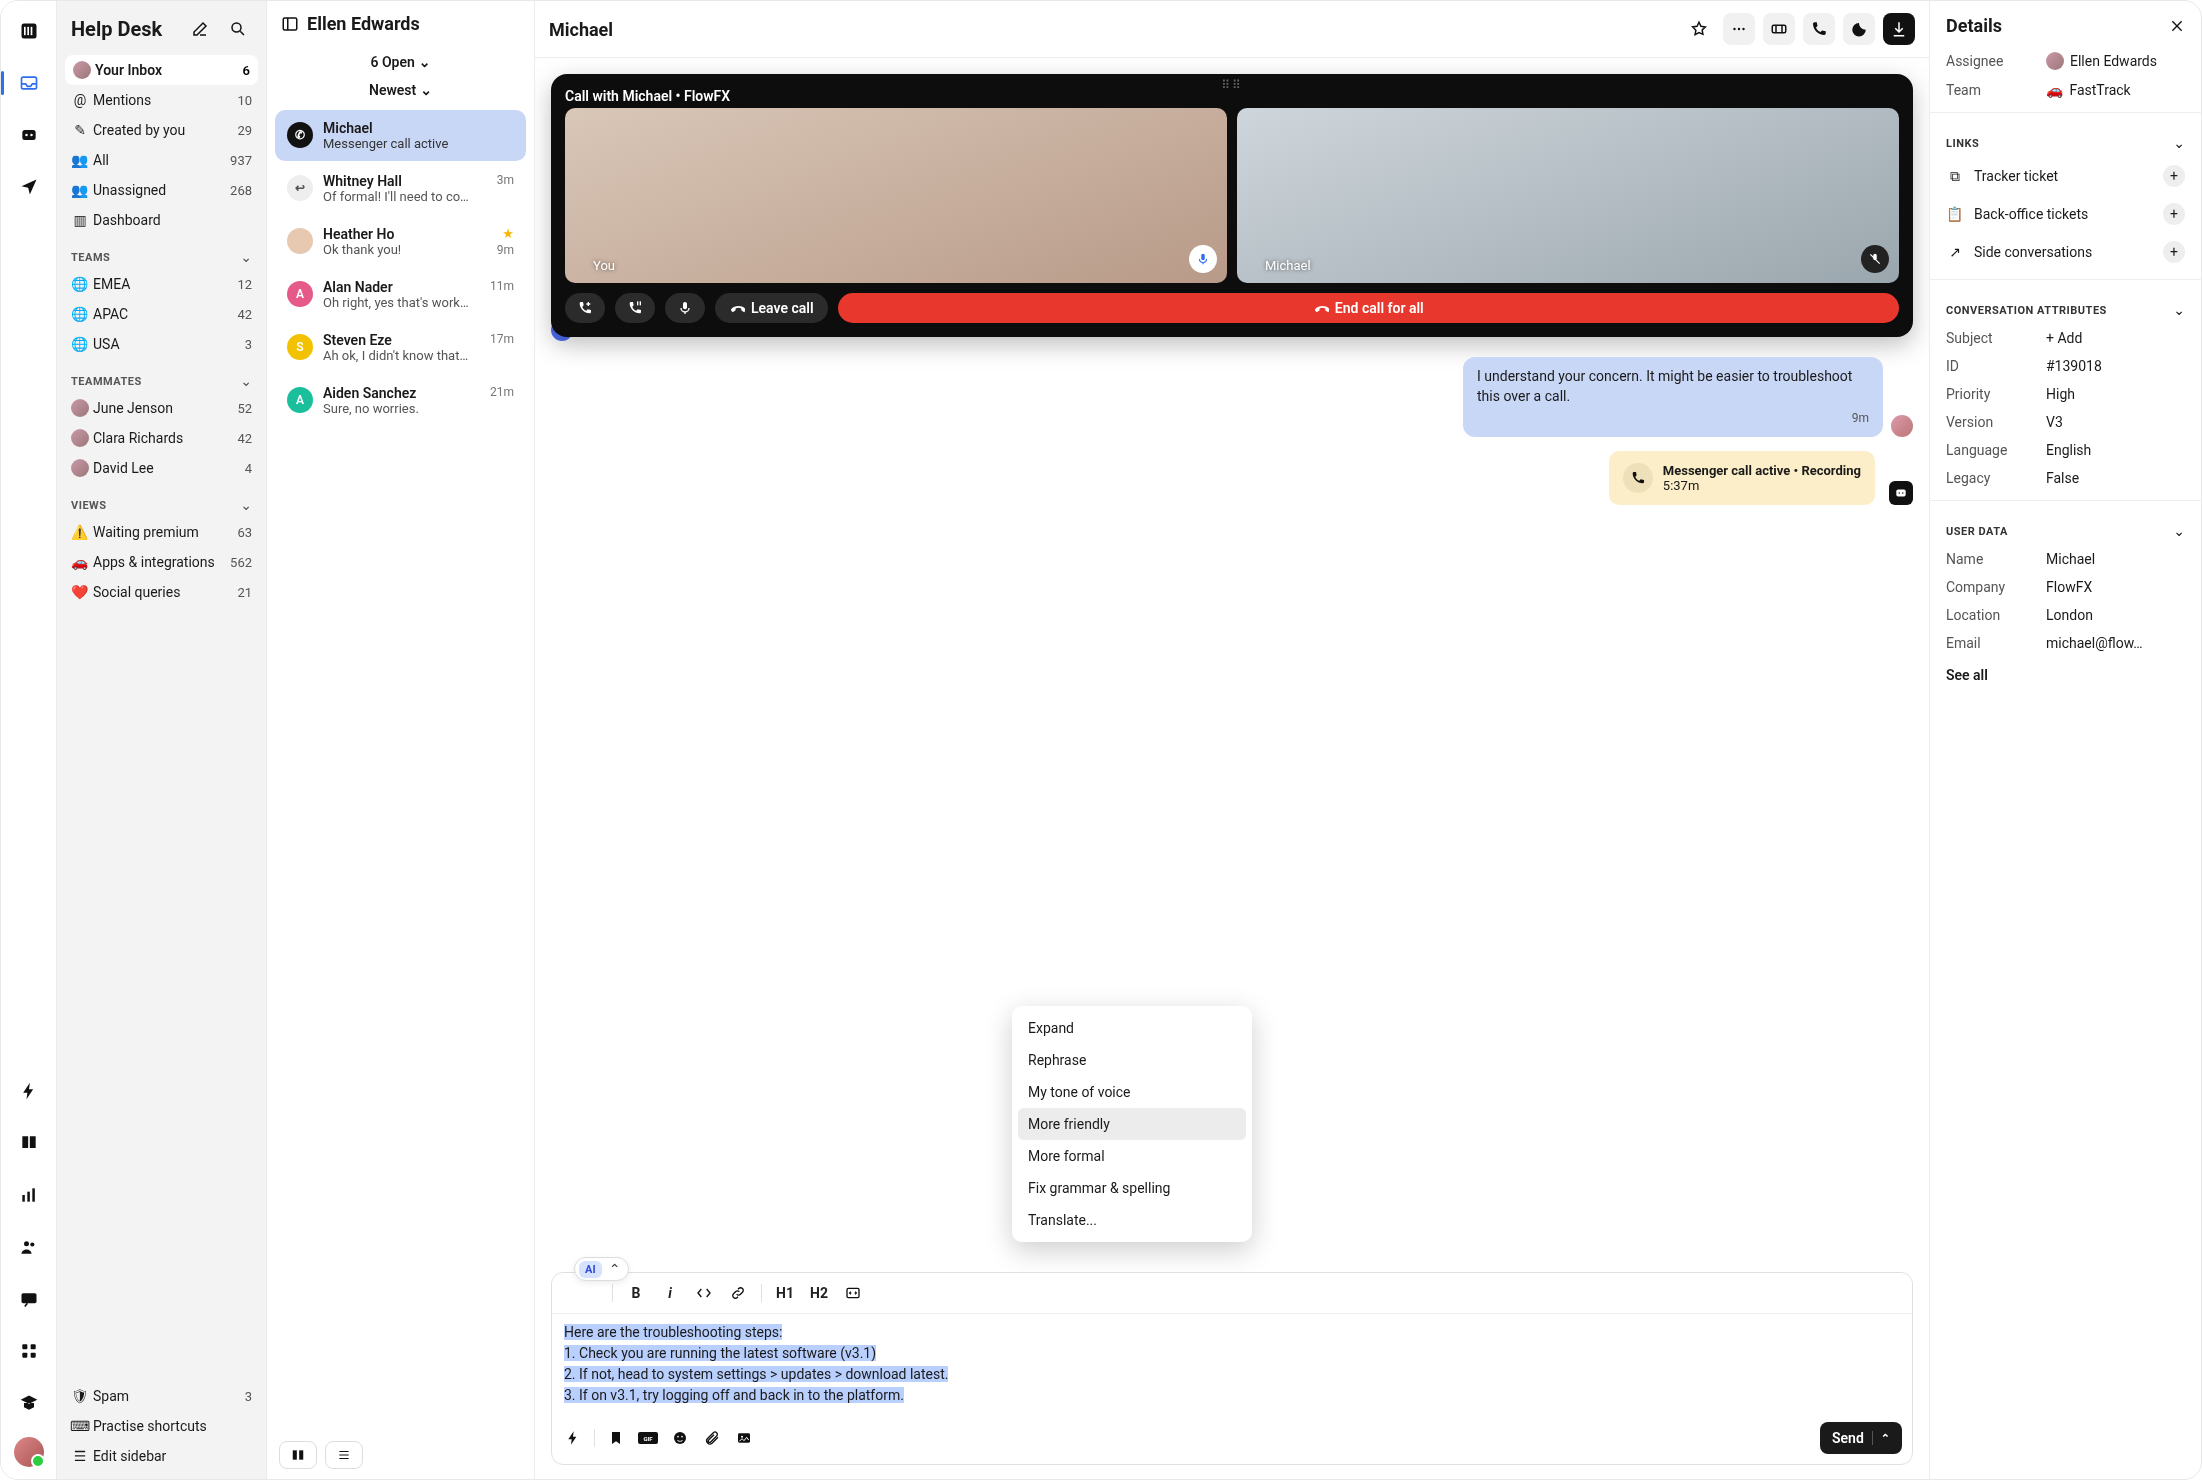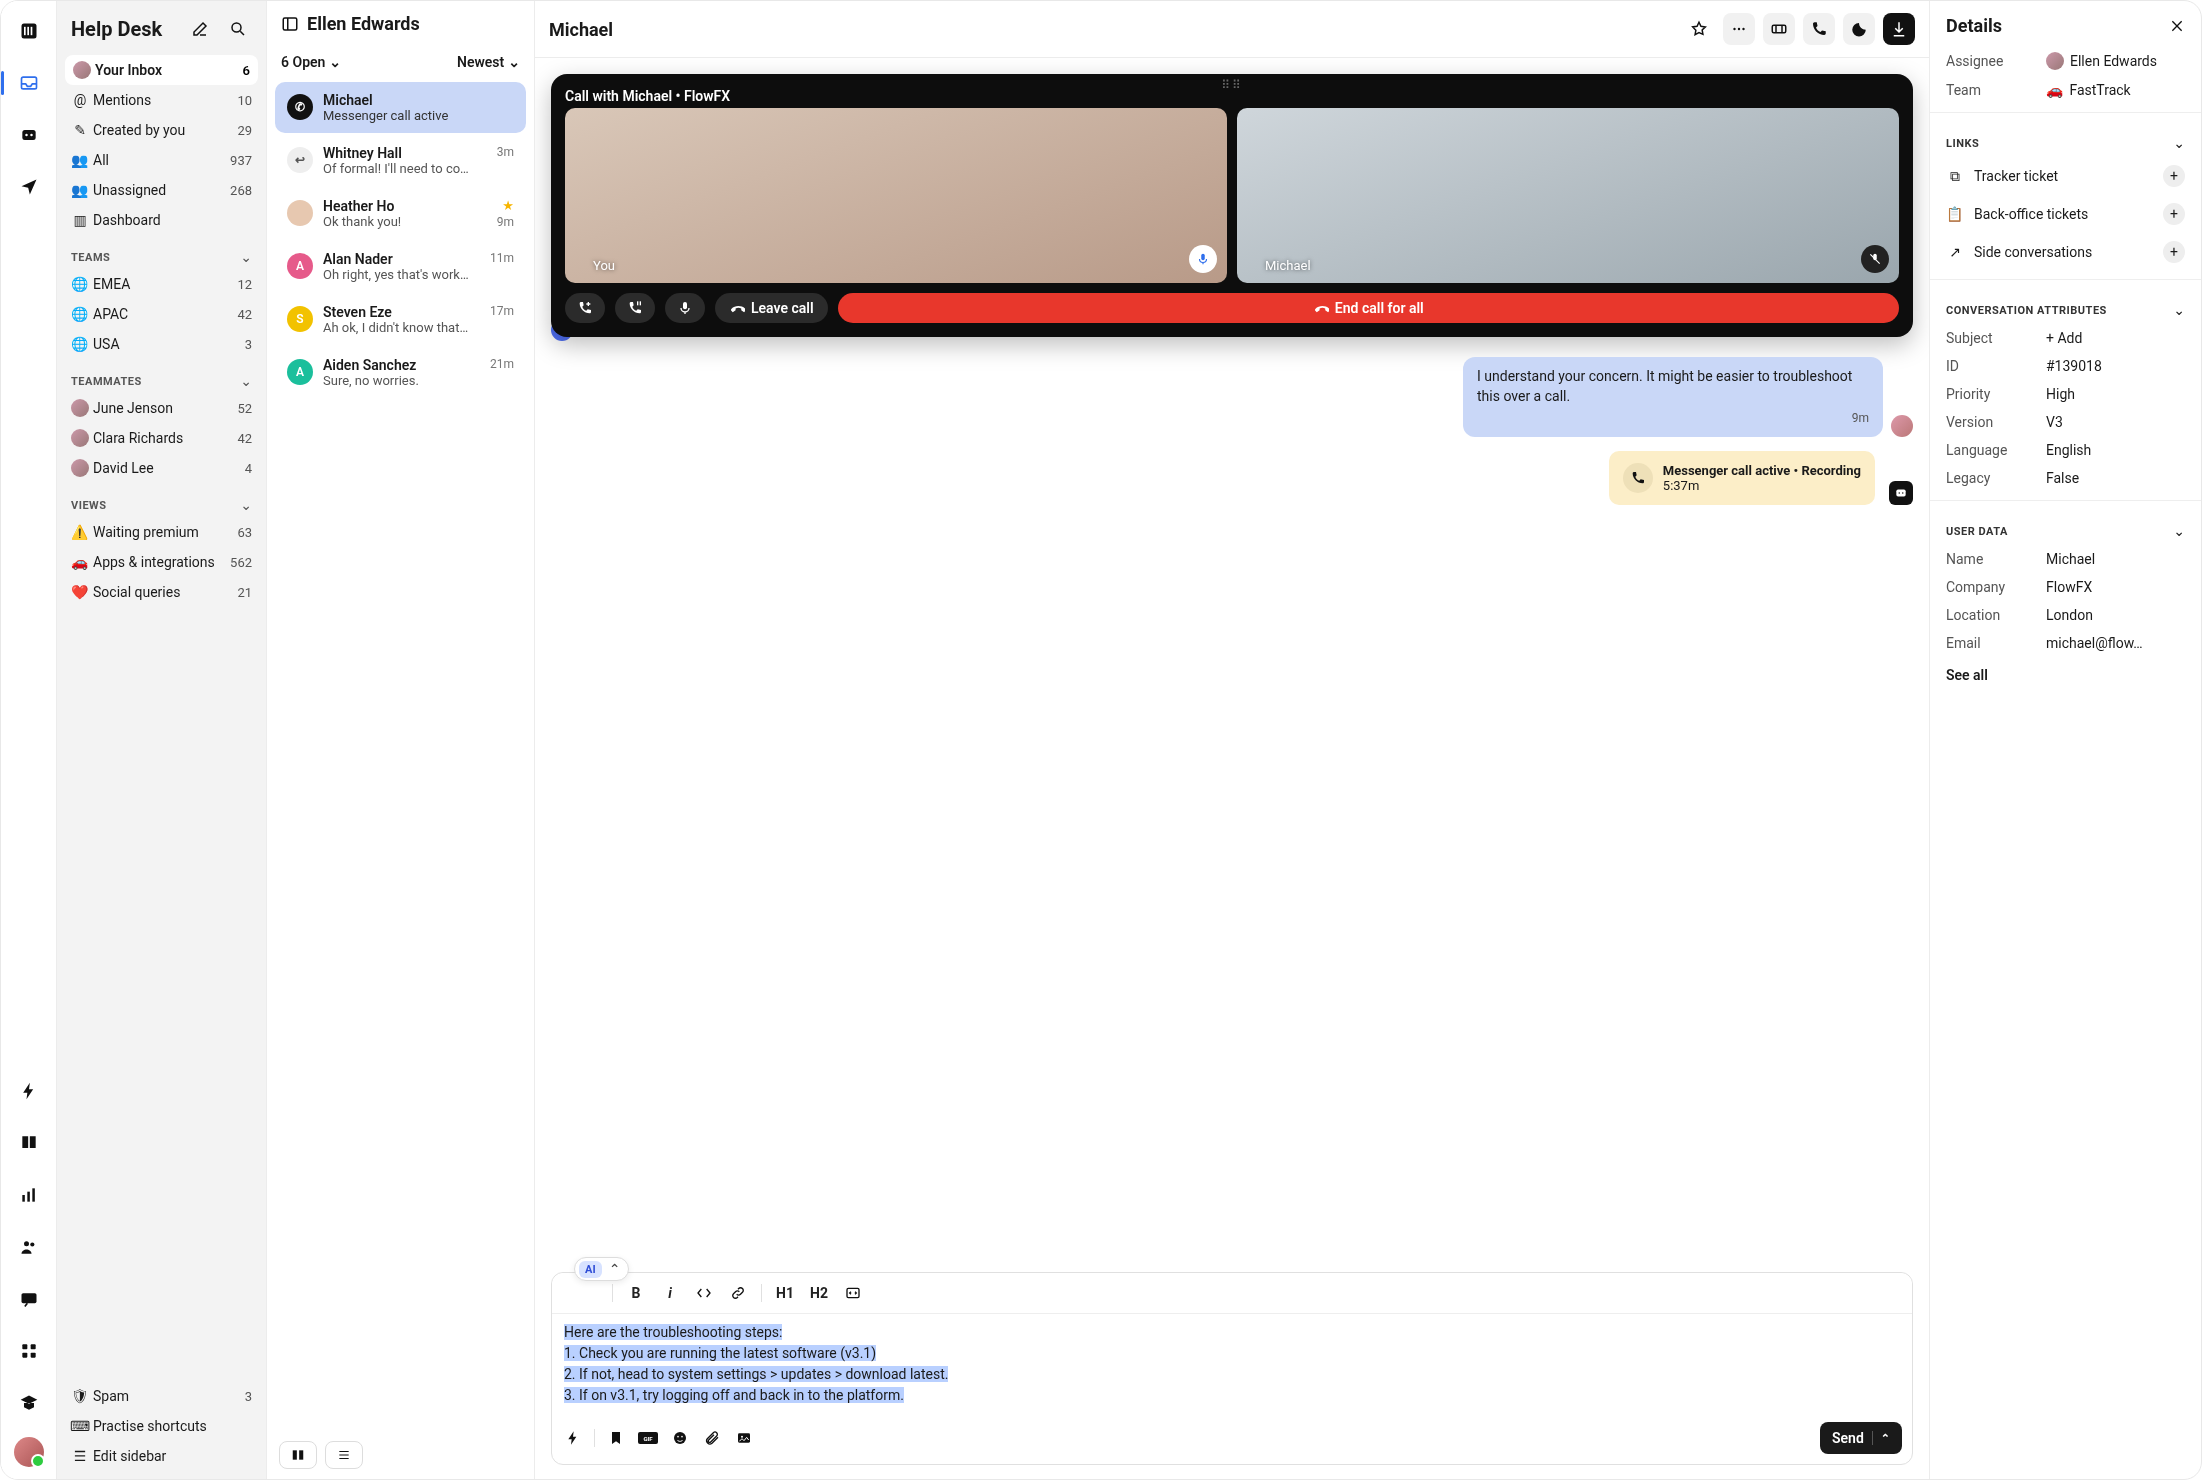--- a/index.html
+++ b/index.html
@@ -33,21 +33,21 @@
 .side-section .t { font-size: 11px; font-weight: 700; letter-spacing: 0.5px; color: #555; flex: 1; }
 .side-section .chev { color: #555; }
 
 .face { width: 18px; height: 18px; border-radius: 50%; background: linear-gradient(135deg,#c9a,#977); }
 
 
 .convlist { width: 268px; border-right: 1px solid #ececec; display: flex; flex-direction: column; background: #fff; }
 .conv-head { padding: 12px 14px; display: flex; align-items: center; gap: 8px; }
 .conv-head .panel-ic { color: #222; }
 .conv-head h2 { font-size: 18px; font-weight: 700; }
-.conv-filter { display: flex; align-items: center; padding: 8px 14px 10px; gap: 6px; }
+.conv-filter { display: flex; align-items: center; padding: 8px 14px 10px; gap: 6px; flex-direction: column; }
 .conv-filter .f { font-weight: 600; display: flex; align-items: center; gap: 4px; cursor: pointer; }
 .conv-filter .sp { flex: 1; }
 .conv-items { flex: 1; overflow-y: auto; }
 .conv-item { display: flex; gap: 10px; padding: 10px 12px; cursor: pointer; border-radius: 10px; margin: 2px 8px; }
 .conv-item.sel { background: #c9d7f7; }
 .conv-av { width: 26px; height: 26px; border-radius: 50%; display: flex; align-items: center; justify-content: center; color: #fff; font-size: 12px; font-weight: 600; flex-shrink: 0; margin-top: 2px; }
 .conv-body { flex: 1; min-width: 0; }
 .conv-name { font-weight: 600; font-size: 14px; }
 .conv-prev { font-size: 13px; color: #555; white-space: nowrap; overflow: hidden; text-overflow: ellipsis; }
 .conv-item.sel .conv-prev { color: #333; }
@@ -577,20 +577,29 @@
         </div>
         <div class="fin-badge">
             <svg width="14" height="14" viewBox="0 0 24 24" fill="#fff">
               <rect x="4" y="6" width="16" height="12" rx="3"></rect>
               <circle cx="9" cy="12" r="1.3" fill="#111"></circle>
               <circle cx="15" cy="12" r="1.3" fill="#111"></circle>
             </svg>
           </div>
       </div>
 
+      <div class="ai-pop" id="ai-pop" style="left:calc(50% - 220px); bottom:30px;">
+          <div class="ai-opt">Expand</div>
+          <div class="ai-opt">Rephrase</div>
+          <div class="ai-opt">My tone of voice</div>
+          <div class="ai-opt hl">More friendly</div>
+          <div class="ai-opt">More formal</div>
+          <div class="ai-opt">Fix grammar &amp; spelling</div>
+          <div class="ai-opt">Translate...</div>
+        </div>
     </div>
 
     <div class="composer">
       <div class="tb">
         <div class="tb-pill">
           <span class="lab">AI</span>
           <span class="chev">⌃</span>
         </div>
         <div style="width:44px"></div>
         <div class="div"></div>

